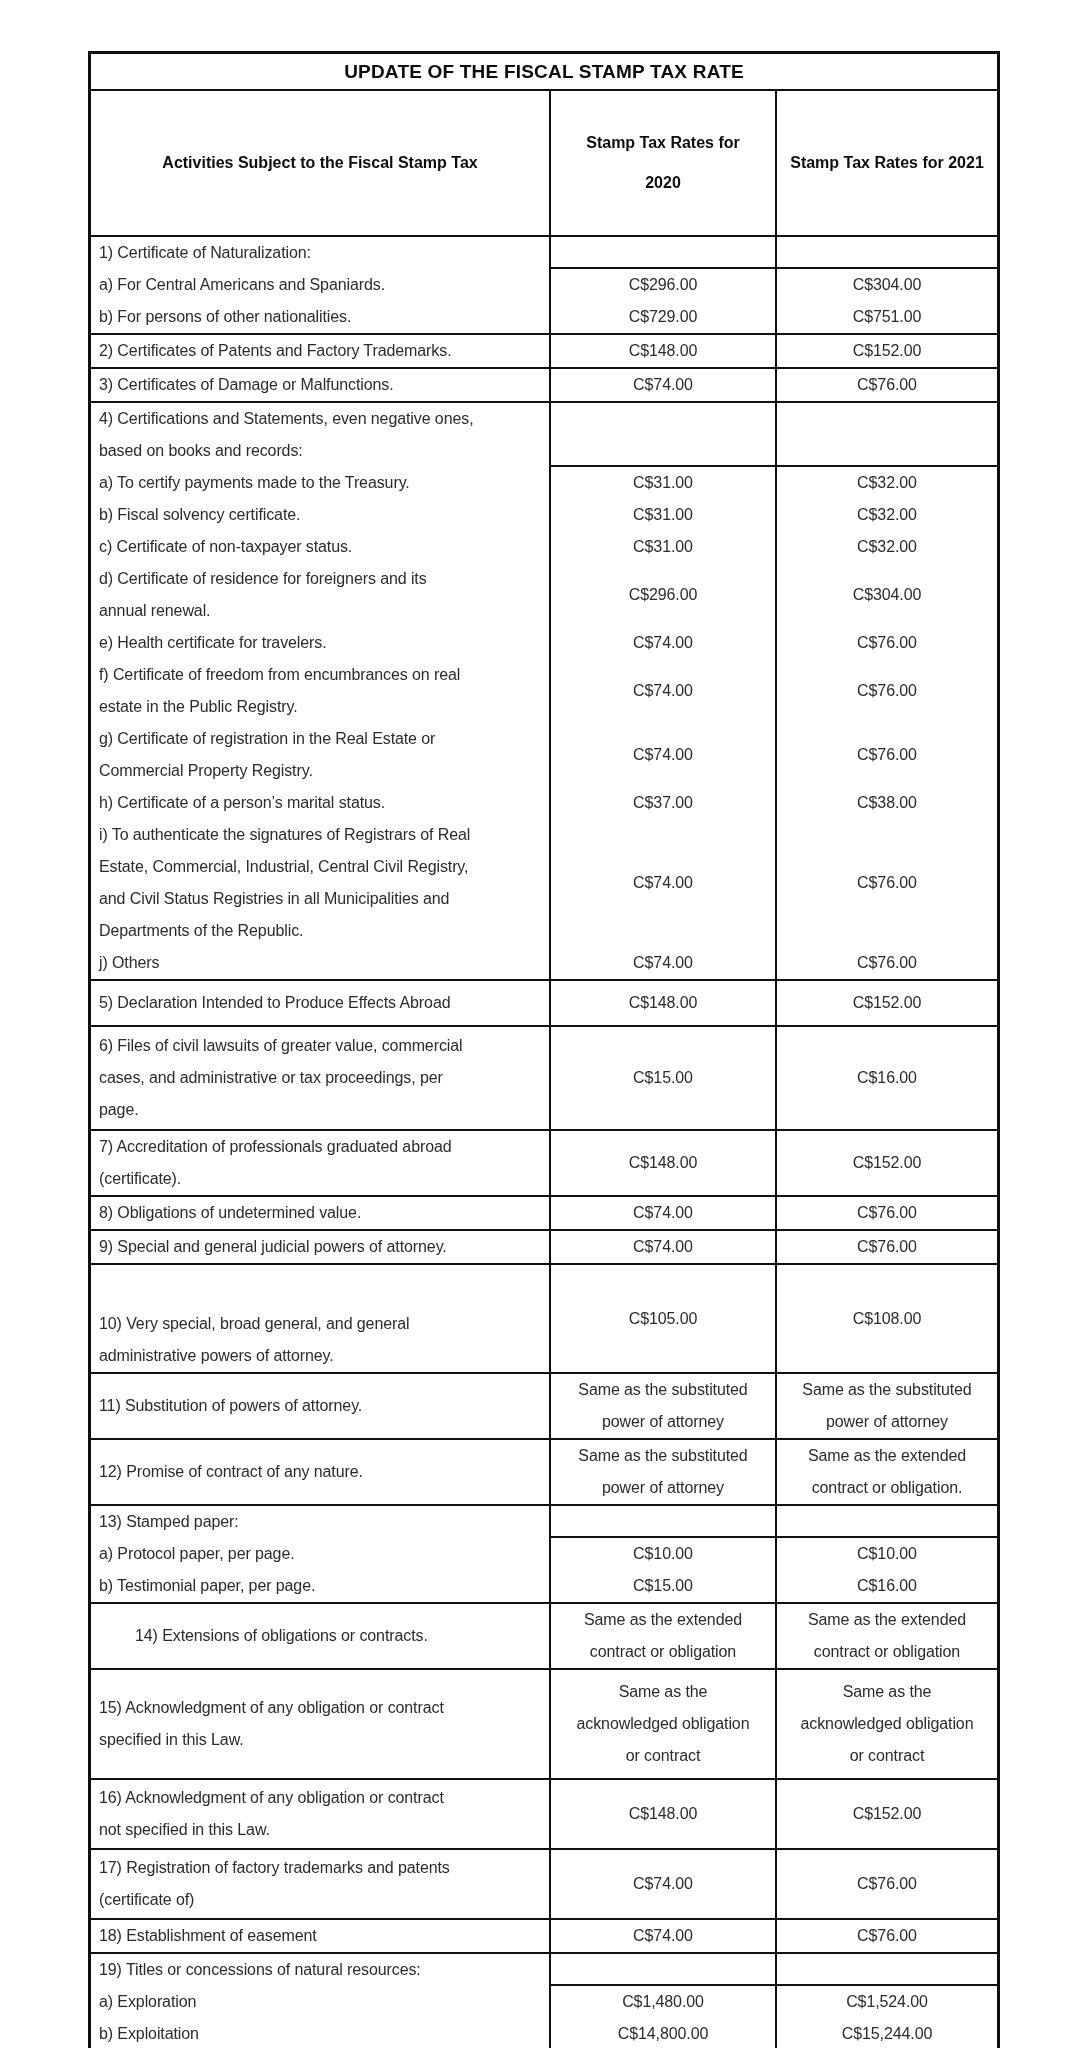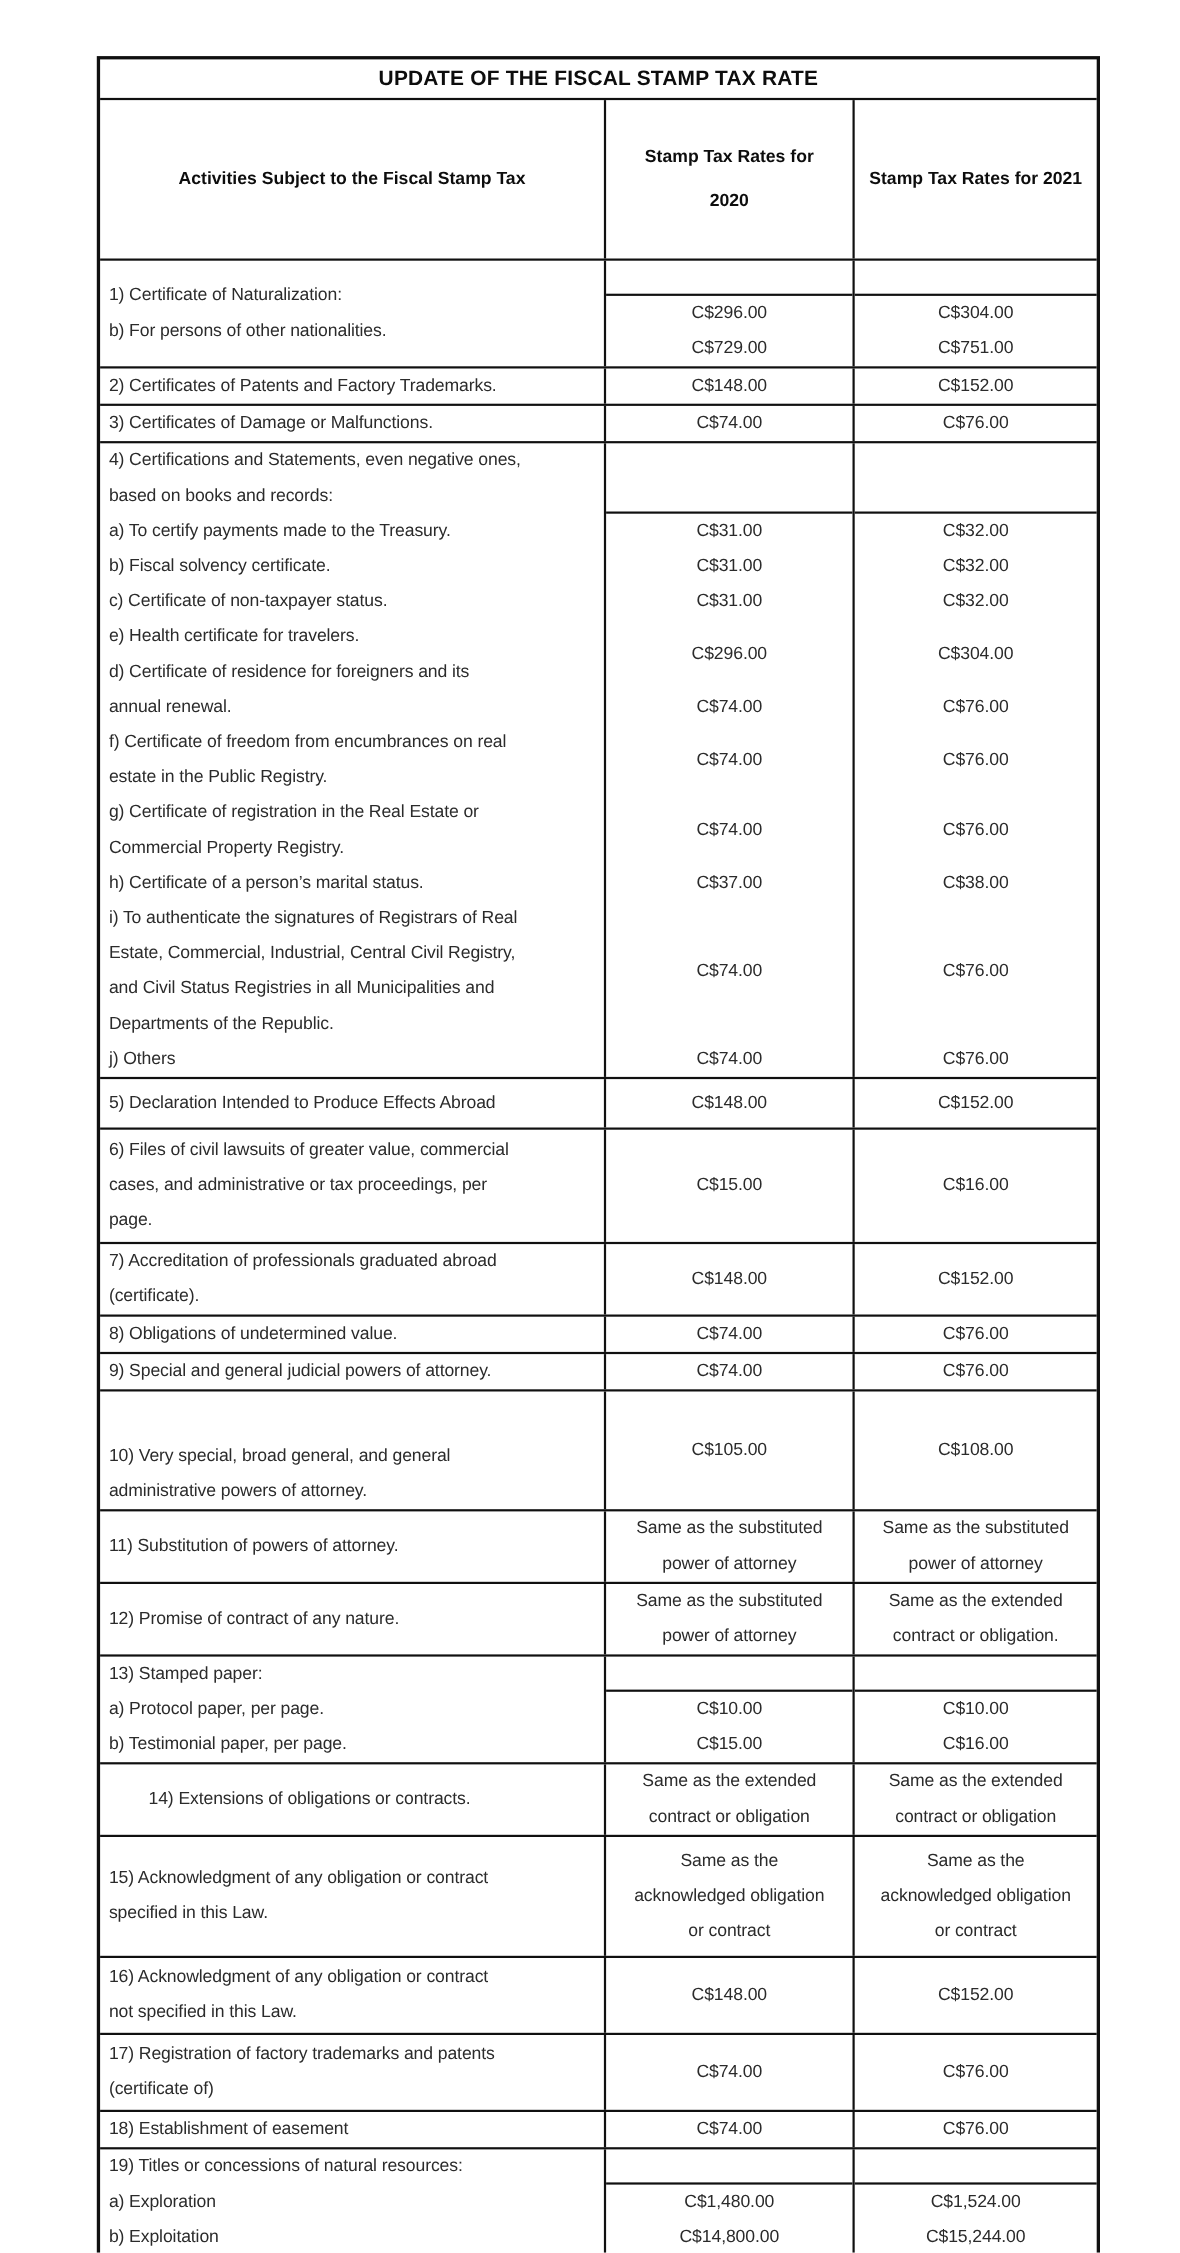--- a/index.html
+++ b/index.html
@@ -75,20 +75,23 @@
       </div>
     </div>
 
     <div id="tbody">
         <div class="trow">
           <div class="cell c1">
             <div class="blk left-blk" style="min-height: 32px;">
               <span>1) Certificate of Naturalization:</span>
             </div>
             <div class="blk left-blk" style="min-height: 32px;">
+              <span>a) For Central Americans and Spaniards.</span>
+            </div>
+            <div class="blk left-blk" style="min-height: 32px;">
               <span>b) For persons of other nationalities.</span>
             </div>
           </div>
           <div class="cell c2">
             <div class="blk val-blk sep" style="min-height: 32px;">
               <span></span>
             </div>
             <div class="blk val-blk" style="min-height: 32px;">
               <span>C$296.00</span>
             </div>
@@ -150,26 +153,26 @@
             </div>
             <div class="blk left-blk" style="min-height: 32px;">
               <span>a) To certify payments made to the Treasury.</span>
             </div>
             <div class="blk left-blk" style="min-height: 32px;">
               <span>b) Fiscal solvency certificate.</span>
             </div>
             <div class="blk left-blk" style="min-height: 32px;">
               <span>c) Certificate of non-taxpayer status.</span>
             </div>
-            <div class="blk left-blk" style="min-height: 32px;">
-              <span>e) Health certificate for travelers.</span>
-            </div>
             <div class="blk left-blk" style="min-height: 64px;">
               <span>d) Certificate of residence for foreigners and its
 annual renewal.</span>
+            </div>
+            <div class="blk left-blk" style="min-height: 32px;">
+              <span>e) Health certificate for travelers.</span>
             </div>
             <div class="blk left-blk" style="min-height: 64px;">
               <span>f) Certificate of freedom from encumbrances on real
 estate in the Public Registry.</span>
             </div>
             <div class="blk left-blk" style="min-height: 64px;">
               <span>g) Certificate of registration in the Real Estate or
 Commercial Property Registry.</span>
             </div>
             <div class="blk left-blk" style="min-height: 32px;">

